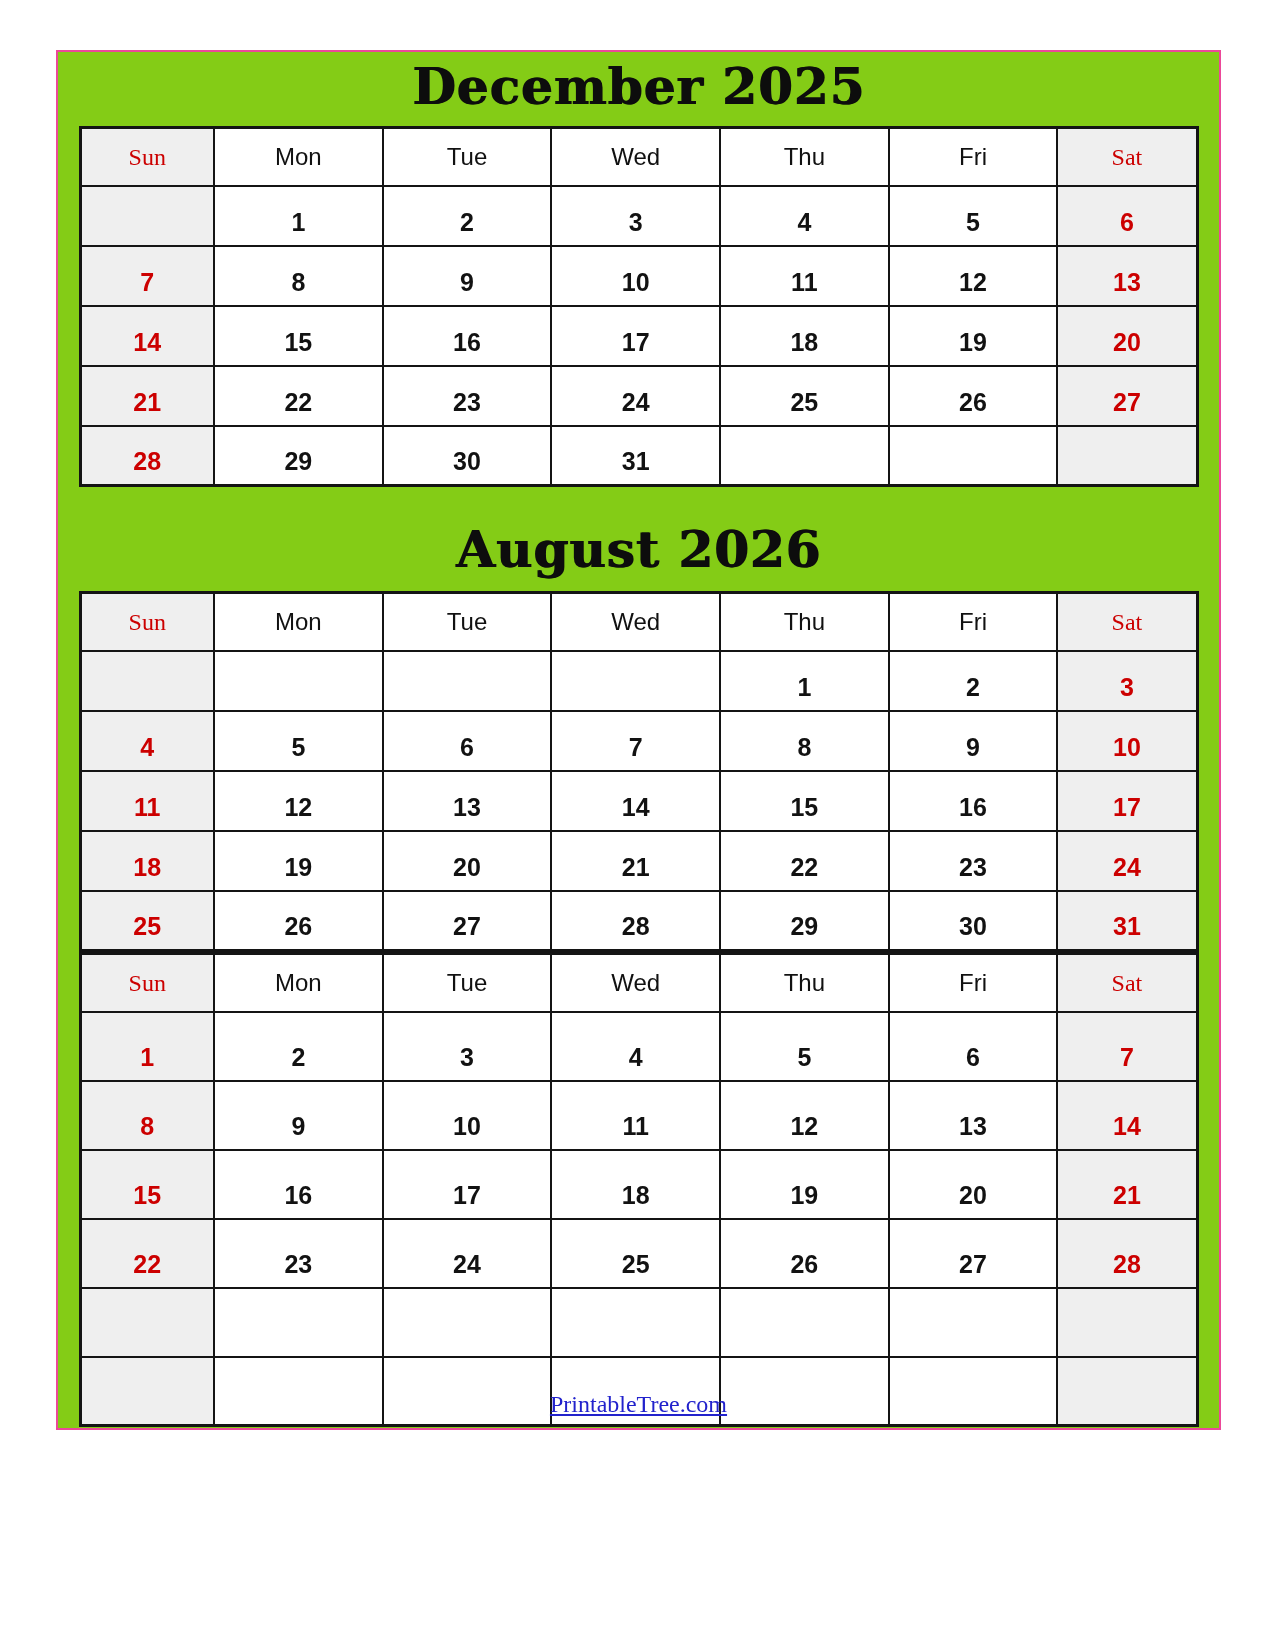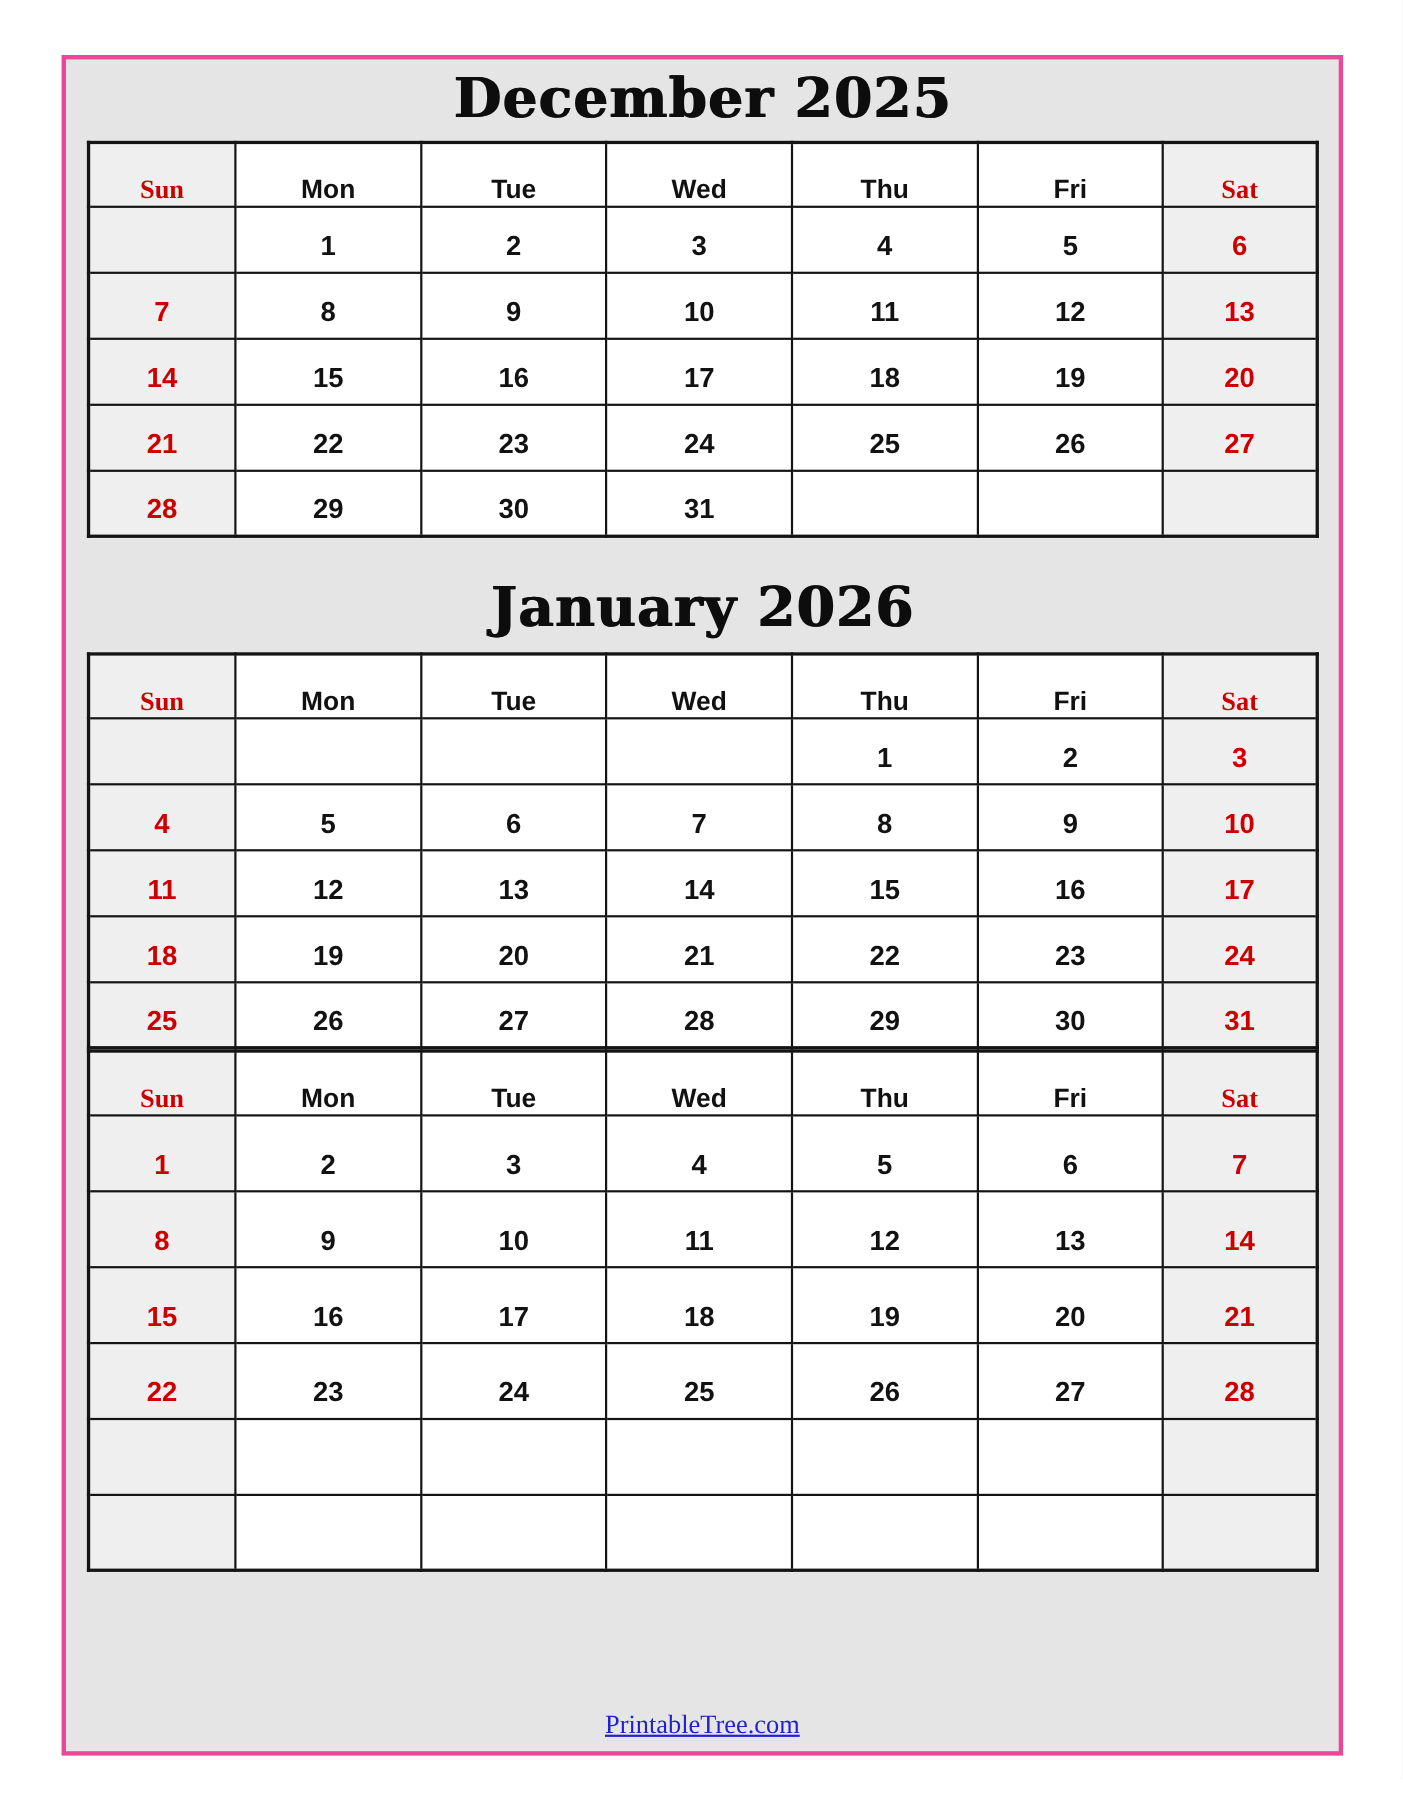--- a/index.html
+++ b/index.html
@@ -6,23 +6,23 @@
   html, body {
     width: 1275px; height: 1650px;
     background: #ffffff;
     font-family: "Liberation Sans", sans-serif;
     position: relative;
     overflow: hidden;
   }
   .frame {
     position: absolute;
     left: 56px; top: 50px;
-    width: 1165px; height: 1546px;
-    border: 4px solid #ec4899;
-    background: #e5e5e5;
+    width: 1165px; height: 1380px;
+    border: 2px solid #ec4899;
+    background: #84cc16;
   }
   .month { width: 1120px; margin: 0 auto; }
   .month-title {
     text-align: center;
     font-family: "DejaVu Serif", "Liberation Serif", serif;
     font-weight: bold;
     font-size: 50px;
     line-height: 58px;
     color: #0d0d0d;
     letter-spacing: 1px;
@@ -38,23 +38,23 @@
     border: 3px solid #141414;
   }
   table.cal th, table.cal td {
     border: 2px solid #141414;
     text-align: center;
     vertical-align: bottom;
   }
   table.cal th {
     height: 58px;
     font-size: 24px;
-    font-weight: bold;
+    font-weight: normal;
     color: #111111;
-    padding-bottom: 0;
+    padding-bottom: 14px;
     background: #ffffff;
   }
   table.cal th.weekend {
     font-family: "Liberation Serif", serif;
     color: var(--red, #cc0000);
     background: var(--weekend-bg, #efefef);
   }
   table.cal td {
     height: 60px;
     font-size: 25px;
@@ -152,21 +152,21 @@
               <td>31</td>
               <td></td>
               <td></td>
               <td class="weekend"></td>
             </tr>
           </tbody>
     </table>
   </section>
 
   <section class="month month-1">
-    <h2 class="month-title">January 2026</h2>
+    <h2 class="month-title">August 2026</h2>
     <table class="cal">
       <colgroup>
         <col style="width:12%">
         <col style="width:15.1%">
         <col style="width:15.1%">
         <col style="width:15.1%">
         <col style="width:15.1%">
         <col style="width:15.1%">
         <col style="width:12.5%">
       </colgroup>

